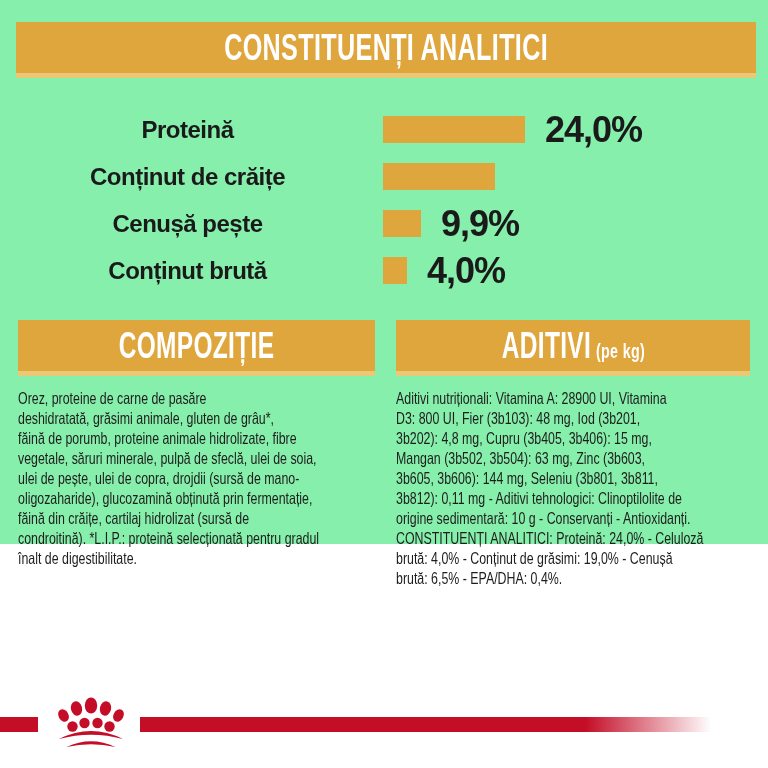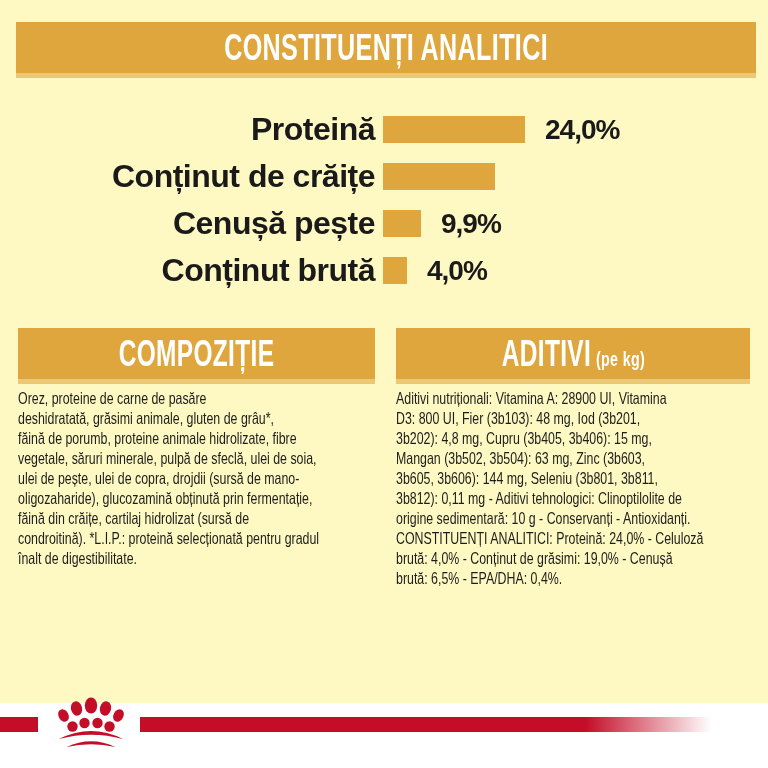--- a/index.html
+++ b/index.html
@@ -1,54 +1,54 @@
 <!DOCTYPE html>
 <html><head>
 <meta charset="utf-8">
 <style>
   html,body{margin:0;padding:0;}
   body{
     width:768px;height:768px;background:#ffffff;
     font-family:"Liberation Sans","DejaVu Sans",sans-serif;
     color:#1d1d1b;overflow:hidden;position:relative;
   }
-  .page{position:absolute;inset:0;width:768px;height:703px;background:#fef9c3;}
+  .page{position:absolute;inset:0;width:768px;height:544px;background:#86efac;}
 
   
   .gold-banner{
     background:#dfa63e;
     border-bottom:5px solid #eac875;
     display:flex;align-items:center;justify-content:center;
     color:#ffffff;font-weight:bold;
   }
   .top-banner{
     position:absolute;left:16px;top:22px;width:740px;height:51px;
     font-size:37px;
   }
   .condensed{
     display:inline-block;transform:scaleX(0.68);transform-origin:center center;
     white-space:nowrap;letter-spacing:0.5px;
   }
   .col-banner{
-    position:absolute;left:0;top:8px;width:100%;height:51px;
+    position:absolute;left:0;top:0;width:100%;height:51px;
     font-size:36px;
     align-items:center;
   }
   .banner-suffix{font-size:21px;font-weight:bold;margin-left:7px;}
 
   
   .chart{position:absolute;left:0;top:106px;width:768px;}
   .chart-row{display:flex;align-items:center;height:47px;}
   .bar-label{
-    width:375px;text-align:right;font-weight:bold;font-size:32px;
+    width:375px;text-align:center;font-weight:bold;font-size:24px;
     letter-spacing:-0.5px;color:#1a1a1a;white-space:nowrap;
   }
   .bar{height:27px;margin-left:8px;background:#dfa63e;}
   .bar-value{
-    margin-left:20px;font-weight:bold;font-size:28px;letter-spacing:-1px;
+    margin-left:20px;font-weight:bold;font-size:36px;letter-spacing:-1px;
     color:#1a1a1a;white-space:nowrap;
   }
 
   
   .col{position:absolute;top:320px;}
   .col-left{left:18px;width:357px;}
   .col-right{left:396px;width:354px;}
   .body-text{
     position:absolute;top:68px;left:0;
     width:476px;transform:scaleX(0.75);transform-origin:top left;

